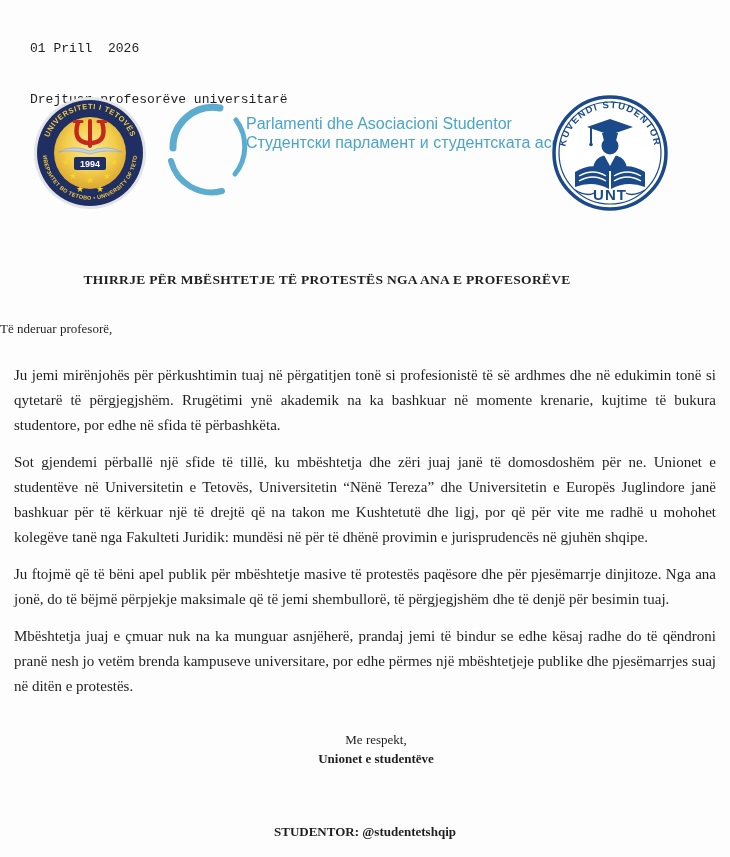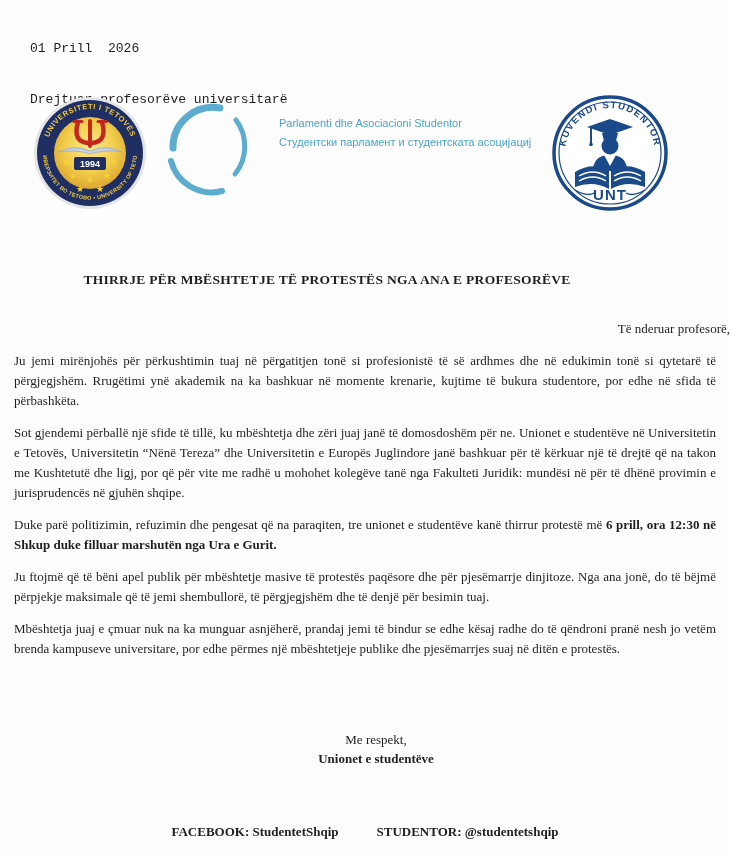--- a/index.html
+++ b/index.html
@@ -19,38 +19,38 @@
     white-space:pre-wrap;
     font-family:Liberation Mono, monospace;
   }
 
   .logo-band { position:absolute; top:0; left:0; width:730px; height:230px; }
   .ut-logo   { position:absolute; left:28px;  top:95px;  width:124px; height:118px; }
   .swirl-logo{ position:absolute; left:160px; top:100px; width:90px;  height:100px; }
   .spa-text  {
     position:absolute; left:246px; top:114px;
     font-family:"Liberation Sans","DejaVu Sans",sans-serif;
-    font-size:11px; line-height:19px; color:#4ba5c9;margin-left:33px;
+    font-size:16px; line-height:19px; color:#4ba5c9;
   }
   .unt-logo  { position:absolute; left:545px; top:93px;  width:130px; height:124px; }
 
   .title {
     position:absolute; top:272px; left:0; width:654px;
     text-align:center; font-weight:bold; font-size:13.5px; letter-spacing:0.3px;
   }
   .salutation {
     position:absolute; top:321px; left:0; width:730px;
-    text-align:right; font-size:13px;
+    text-align:left; font-size:13px;
   }
   .content {
     position:absolute; top:351px; left:14px; right:14px;
   }
   .content p {
-    margin:0 0 12px 0;
-    font-size:13px; line-height:20px;
+    margin:12px 0 12px 0;
+    font-size:15px; line-height:25px;
     text-align:justify;
   }
   .closing {
     position:absolute; top:730px; left:11px; width:730px;
     text-align:center; font-size:13px; line-height:19px;
   }
   .closing .sig { font-weight:bold;font-family:Liberation Serif, serif; }
   .footer {
     position:absolute; top:824px; left:0; width:730px;
     display:flex; justify-content:center; gap:38px;
@@ -164,28 +164,26 @@
     </svg>
   </div>
 
   <div class="title">THIRRJE PËR MBËSHTETJE TË PROTESTËS NGA ANA E PROFESORËVE</div>
 
   <div class="salutation">Të nderuar profesorë,</div>
 
   <div class="content">
     <p>Ju jemi mirënjohës për përkushtimin tuaj në përgatitjen tonë si profesionistë të së ardhmes dhe në edukimin tonë si qytetarë të përgjegjshëm. Rrugëtimi ynë akademik na ka bashkuar në momente krenarie, kujtime të bukura studentore, por edhe në sfida të përbashkëta.</p>
     <p>Sot gjendemi përballë një sfide të tillë, ku mbështetja dhe zëri juaj janë të domosdoshëm për ne. Unionet e studentëve në Universitetin e Tetovës, Universitetin “Nënë Tereza” dhe Universitetin e Europës Juglindore janë bashkuar për të kërkuar një të drejtë që na takon me Kushtetutë dhe ligj, por që për vite me radhë u mohohet kolegëve tanë nga Fakulteti Juridik: mundësi në për të dhënë provimin e jurisprudencës në gjuhën shqipe.</p>
-    <p><span>Duke parë politizimin, refuzimin dhe pengesat që na paraqiten, tre unionet e studentëve kanë thirrur protestë më </span><b>6 prill, ora 12:30 në Shkup duke filluar marshutën nga Ura e Gurit.</b></p>
     <p>Ju ftojmë që të bëni apel publik për mbështetje masive të protestës paqësore dhe për pjesëmarrje dinjitoze. Nga ana jonë, do të bëjmë përpjekje maksimale që të jemi shembullorë, të përgjegjshëm dhe të denjë për besimin tuaj.</p>
     <p>Mbështetja juaj e çmuar nuk na ka munguar asnjëherë, prandaj jemi të bindur se edhe kësaj radhe do të qëndroni pranë nesh jo vetëm brenda kampuseve universitare, por edhe përmes një mbështetjeje publike dhe pjesëmarrjes suaj në ditën e protestës.</p>
   </div>
 
   <div class="closing">
     <div>Me respekt,</div>
     <div class="sig">Unionet e studentëve</div>
   </div>
 
   <div class="footer">
-    <span>FACEBOOK: StudentetShqip</span>
     <span>STUDENTOR: @studentetshqip</span>
   </div>
 
 </div>
 
 </body></html>

